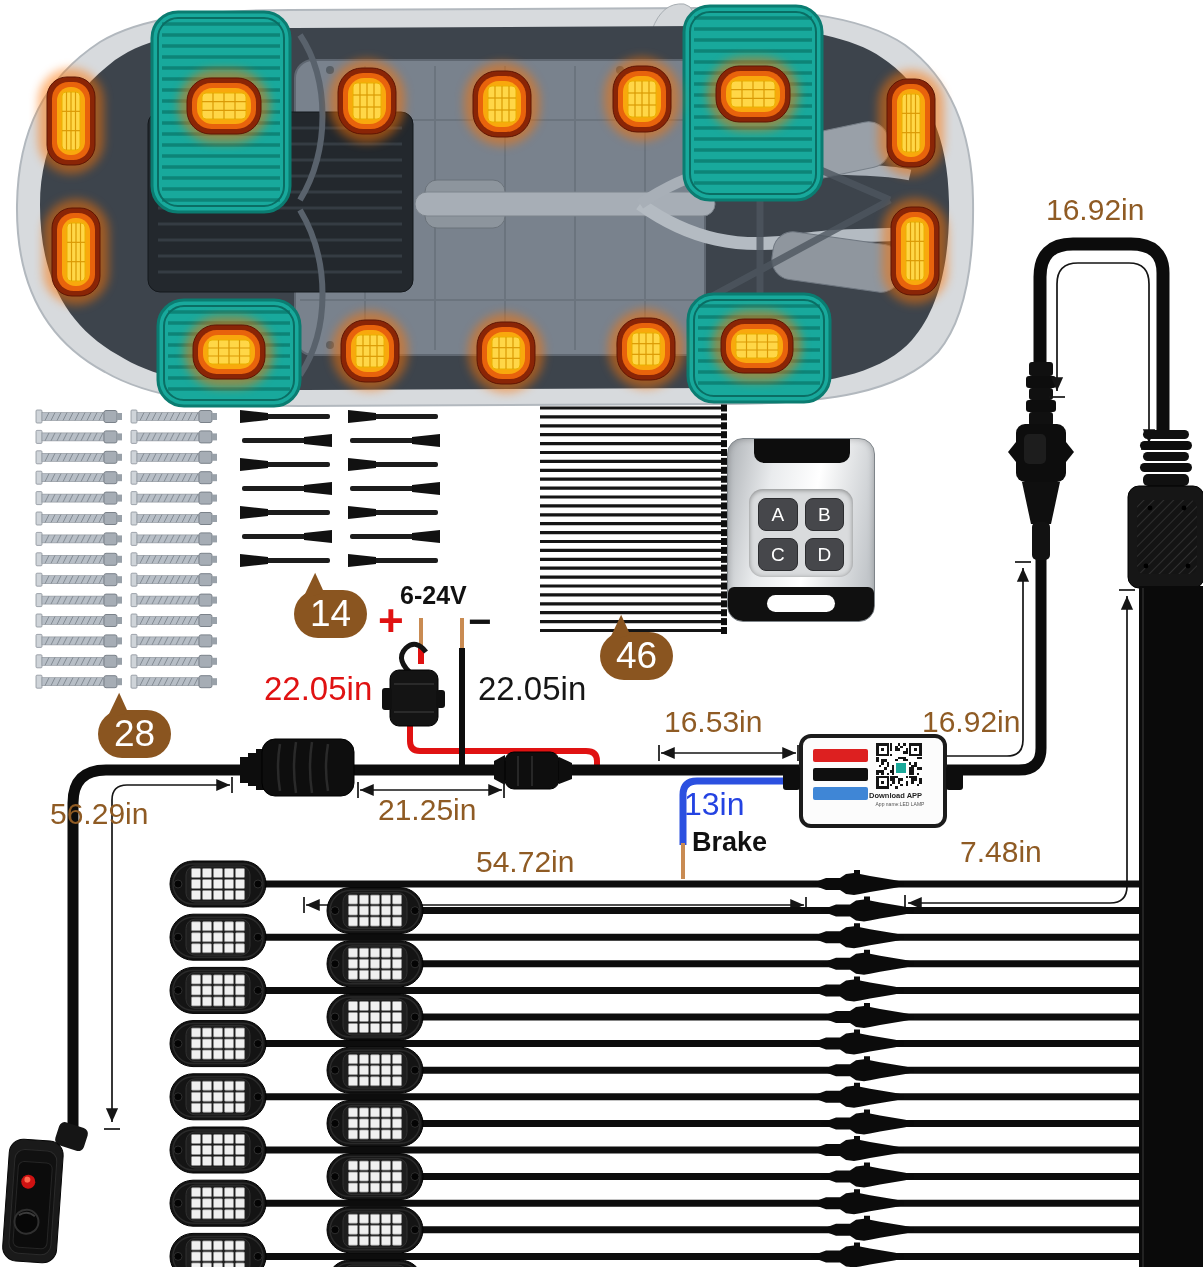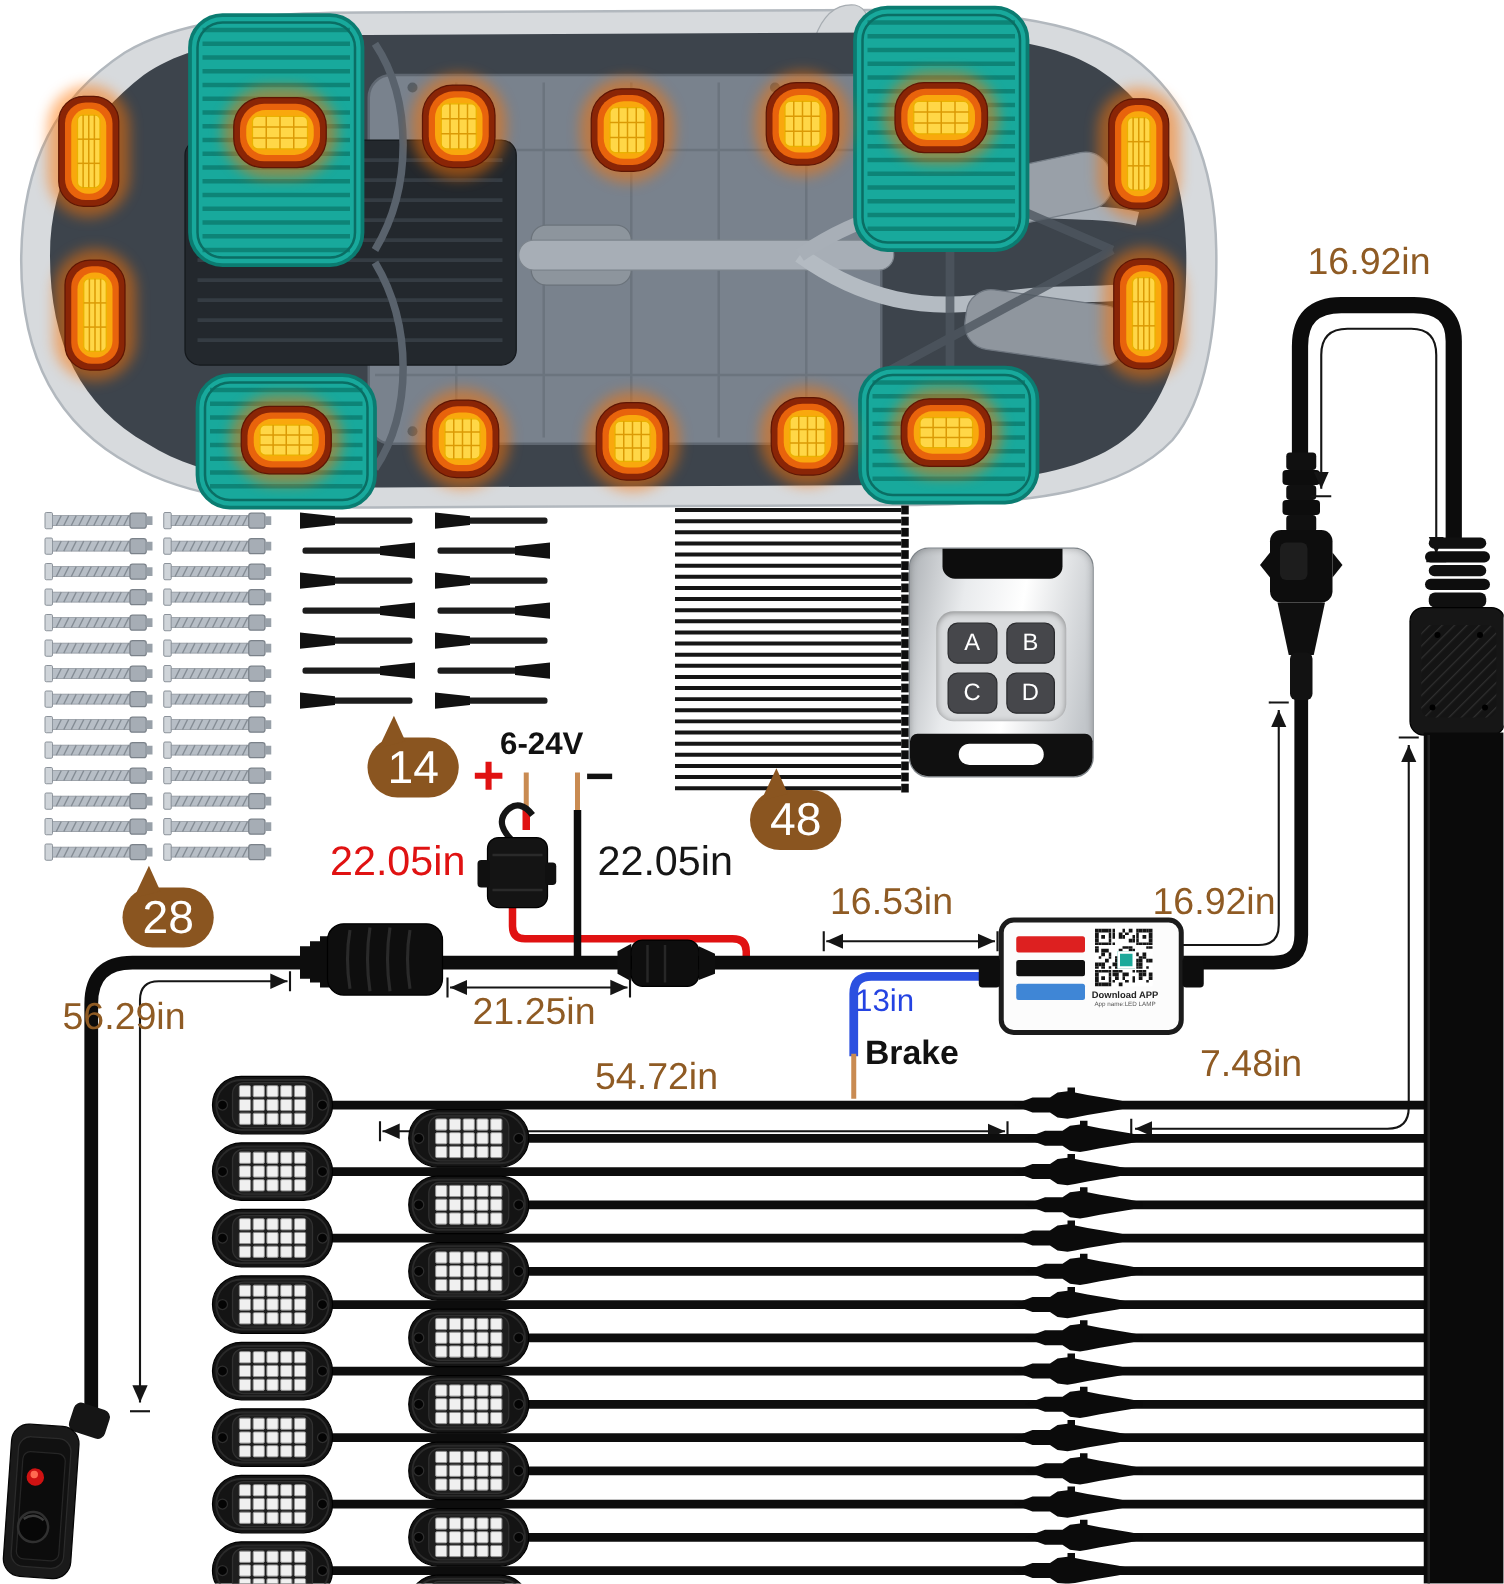--- a/index.html
+++ b/index.html
@@ -32,21 +32,21 @@
   
   .ctrl{position:absolute;left:799px;top:734px;width:140px;height:86px;background:#fcfcfc;
         border:4px solid #1b1b1b;border-radius:12px}
   .ctrl-stub{position:absolute;width:17px;height:24px;background:#0d0d0d;top:28px;border-radius:3px}
   .stub-l{left:-20px}.stub-r{right:-20px}
   .stripe{position:absolute;left:10px;width:55px;height:13px;border-radius:2px}
   .s1{top:11px;background:#dd2020}.s2{top:30px;background:#0f0f0f}.s3{top:49px;background:#3f86d6}
   .qr{position:absolute;left:73px;top:5px;width:46px;height:46px;background:#fff}
   .qr i{position:absolute;background:#151515}
   .ctrl-t1{position:absolute;left:66px;top:53px;width:62px;font-size:7.5px;font-weight:bold;
-           color:#222;text-align:center}
+           color:#222;}
   .ctrl-t2{position:absolute;left:66px;top:63px;width:62px;font-size:5px;color:#555;text-align:center}
 </style>
 </head>
 <body>
 
 <div class="stage">
 
 <svg id="art" width="1203" height="1267" viewBox="0 0 1203 1267">
   <defs>
     <marker id="arr" viewBox="0 0 10 10" refX="9" refY="5" markerWidth="9" markerHeight="9" orient="auto-start-reverse">
@@ -1465,26 +1465,26 @@
 <div class="lbl" style="left:468px;top:600px;font-size:40px;font-weight:bold;color:#111">−</div>
 <div class="lbl big" style="left:264px;top:672px;color:#e01212">22.05in</div>
 <div class="lbl big" style="left:478px;top:672px;color:#161616">22.05in</div>
 <div class="lbl dim" style="left:1046px;top:194px">16.92in</div>
 <div class="lbl dim" style="left:922px;top:706px">16.92in</div>
 <div class="lbl dim" style="left:664px;top:706px">16.53in</div>
 <div class="lbl dim" style="left:378px;top:794px">21.25in</div>
 <div class="lbl dim" style="left:50px;top:798px">56.29in</div>
 <div class="lbl dim" style="left:476px;top:846px">54.72in</div>
 <div class="lbl dim" style="left:960px;top:836px">7.48in</div>
-<div class="lbl" style="left:684px;top:788px;font-size:25px;color:#2443e2">13in</div>
+<div class="lbl" style="left:684px;top:788px;font-size:32px;color:#2443e2">13in</div>
 <div class="lbl" style="left:692px;top:828px;font-size:27px;font-weight:bold;color:#111">Brake</div>
 
 <div class="badge" style="left:98px;top:710px">28</div>
 <div class="badge" style="left:294px;top:590px">14</div>
-<div class="badge" style="left:600px;top:632px">48</div>
+<div class="badge" style="left:600px;top:632px">46</div>
 
 <div class="remote">
   <div class="remote-top"></div>
   <div class="remote-pad">
     <div class="rbtn">A</div>
     <div class="rbtn">B</div>
     <div class="rbtn">C</div>
     <div class="rbtn">D</div>
   </div>
   <div class="remote-bottom">

